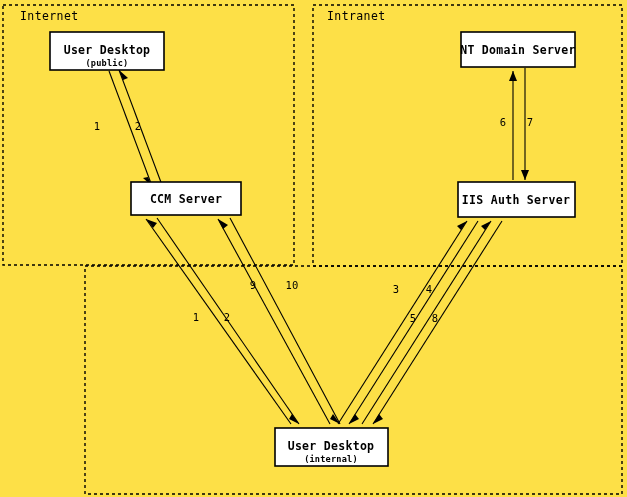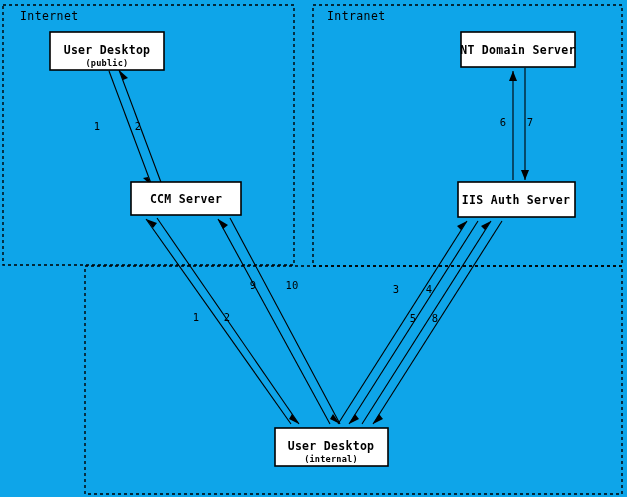--- a/index.html
+++ b/index.html
@@ -4,21 +4,21 @@
 <style>
   html, body {
     margin: 0;
     padding: 0;
     background: #ffffff;
   }
   #canvas {
     position: relative;
     width: 627px;
     height: 497px;
-    background: #0ea5e9;
+    background: #fde047;
     overflow: hidden;
     font-family: "DejaVu Sans Mono", monospace;
   }
   svg.layer {
     position: absolute;
     left: 0;
     top: 0;
     width: 627px;
     height: 497px;
   }

